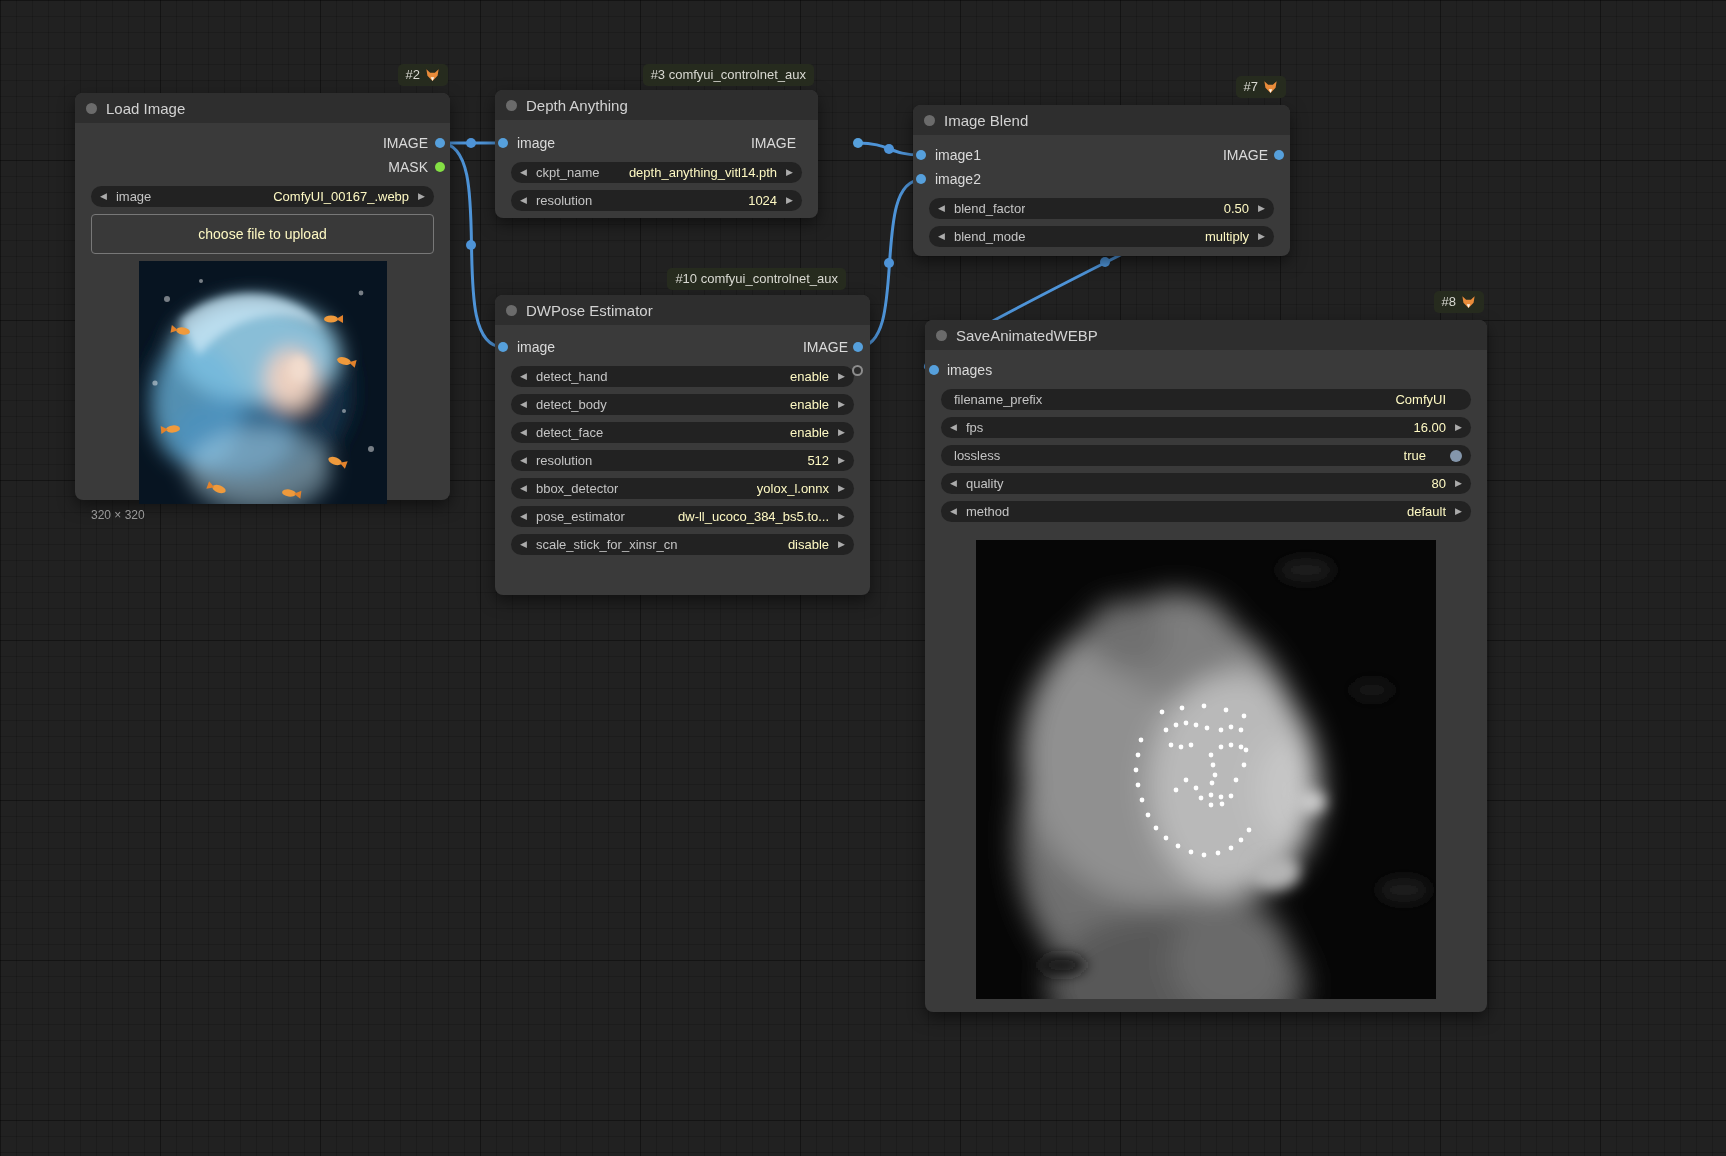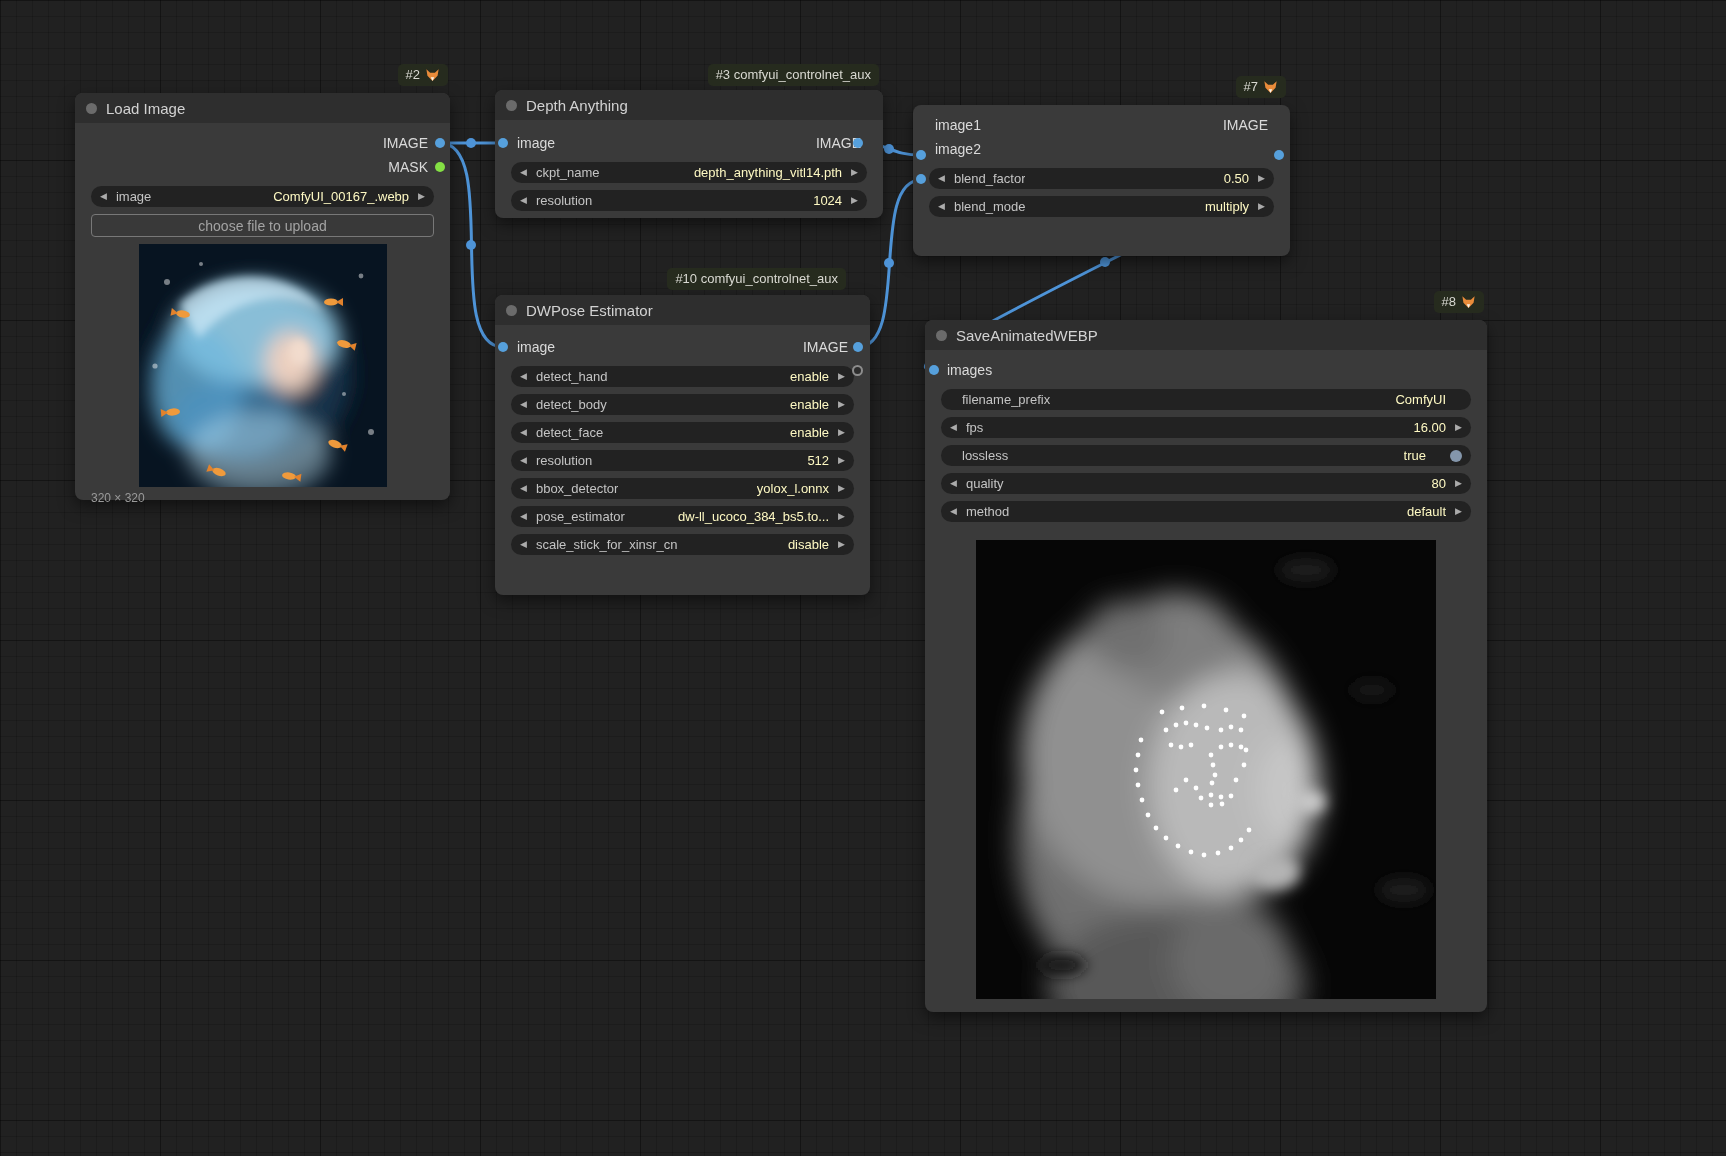--- a/index.html
+++ b/index.html
@@ -45,26 +45,26 @@
   .sdot.dark{background:#2d2d2d;border:2px solid #8d8d8d;width:11px;height:11px}
   .wrap{padding:0 16px}
   .widget{
     display:flex;align-items:center;height:21px;background:#222;
     border-radius:11px;padding:0 9px;font-size:13px;margin-top:7px;cursor:pointer;
   }
   .warr{font-size:9px;color:#ababab;flex:none;line-height:1}
   .wlabel{color:#c4c4c4;margin-left:9px;white-space:nowrap;overflow:hidden}
   .wvalue{color:#fef9c3;margin-right:9px;white-space:nowrap;overflow:hidden}
   .wspace{flex:1;min-width:6px}
-  .widget.noarr .wlabel{margin-left:12px}
+  .widget.noarr .wlabel{margin-left:4px}
   .widget.noarr .wvalue{margin-right:16px}
   .toggle-dot{width:12px;height:12px;border-radius:50%;background:#8496ab;margin-left:8px;flex:none}
   .upload-btn{
-    height:23px;margin-top:7px;border:1px solid #787878;border-radius:4px;
-    background:#393939;color:#a3a3a3;font-size:14px;
+    height:40px;margin-top:7px;border:1px solid #787878;border-radius:4px;
+    background:#393939;color:#fef9c3;font-size:14px;
     display:flex;align-items:center;justify-content:center;cursor:pointer;
   }
   .preview{display:block;margin:7px auto 0}
   .caption{text-align:left;font-size:12px;color:#9a9a9a;margin-top:4px}
 </style>
 </head>
 <body>
 
 <div class="canvas">
 
@@ -158,21 +158,21 @@
             <circle cx="16" cy="122" r="2.6"></circle>
           <circle cx="232" cy="188" r="3"></circle>
             <circle cx="62" cy="20" r="2"></circle>
             <circle cx="205" cy="150" r="2"></circle>
         </g>
       </svg>
       <div class="caption">320 × 320</div>
     </div>
   </div>
 
-  <div class="node" style="left:495px;top:90px;width:388px;height:128px">
+  <div class="node" style="left:495px;top:90px;width:323px;height:128px">
     <div class="badge" style="right:4px;top:-26px">
       <span>#3 comfyui_controlnet_aux</span>
     </div>
     <div class="node-header">
       <span class="hdot"></span>
       <span class="ntitle">Depth Anything</span>
     </div>
     <div class="slots" style="margin-top:11px">
       <div class="slotrow slot-split">
         <span>image</span>
@@ -269,20 +269,24 @@
     </div>
   </div>
 
   <div class="node" style="left:913px;top:105px;width:377px;height:151px">
     <div class="badge" style="right:4px">
       <span>#7</span>
       <svg class="fox" viewBox="0 0 16 16">
           <path d="M1,1.5 L5.3,5.5 L10.7,5.5 L15,1.5 L13.8,8.8 L8,14.8 L2.2,8.8 Z" fill="#e98b3a"></path>
           <path d="M8,14.8 L6,10.5 L10,10.5 Z" fill="#f7f3ea"></path>
         </svg>
+    </div>
+    <div class="node-header">
+      <span class="hdot"></span>
+      <span class="ntitle">Image Blend</span>
     </div>
     <div class="slots">
       <div class="slotrow slot-split">
         <span>image1</span>
         <span>IMAGE</span>
       </div>
       <div class="slotrow">
         <span>image2</span>
       </div>
     </div>

